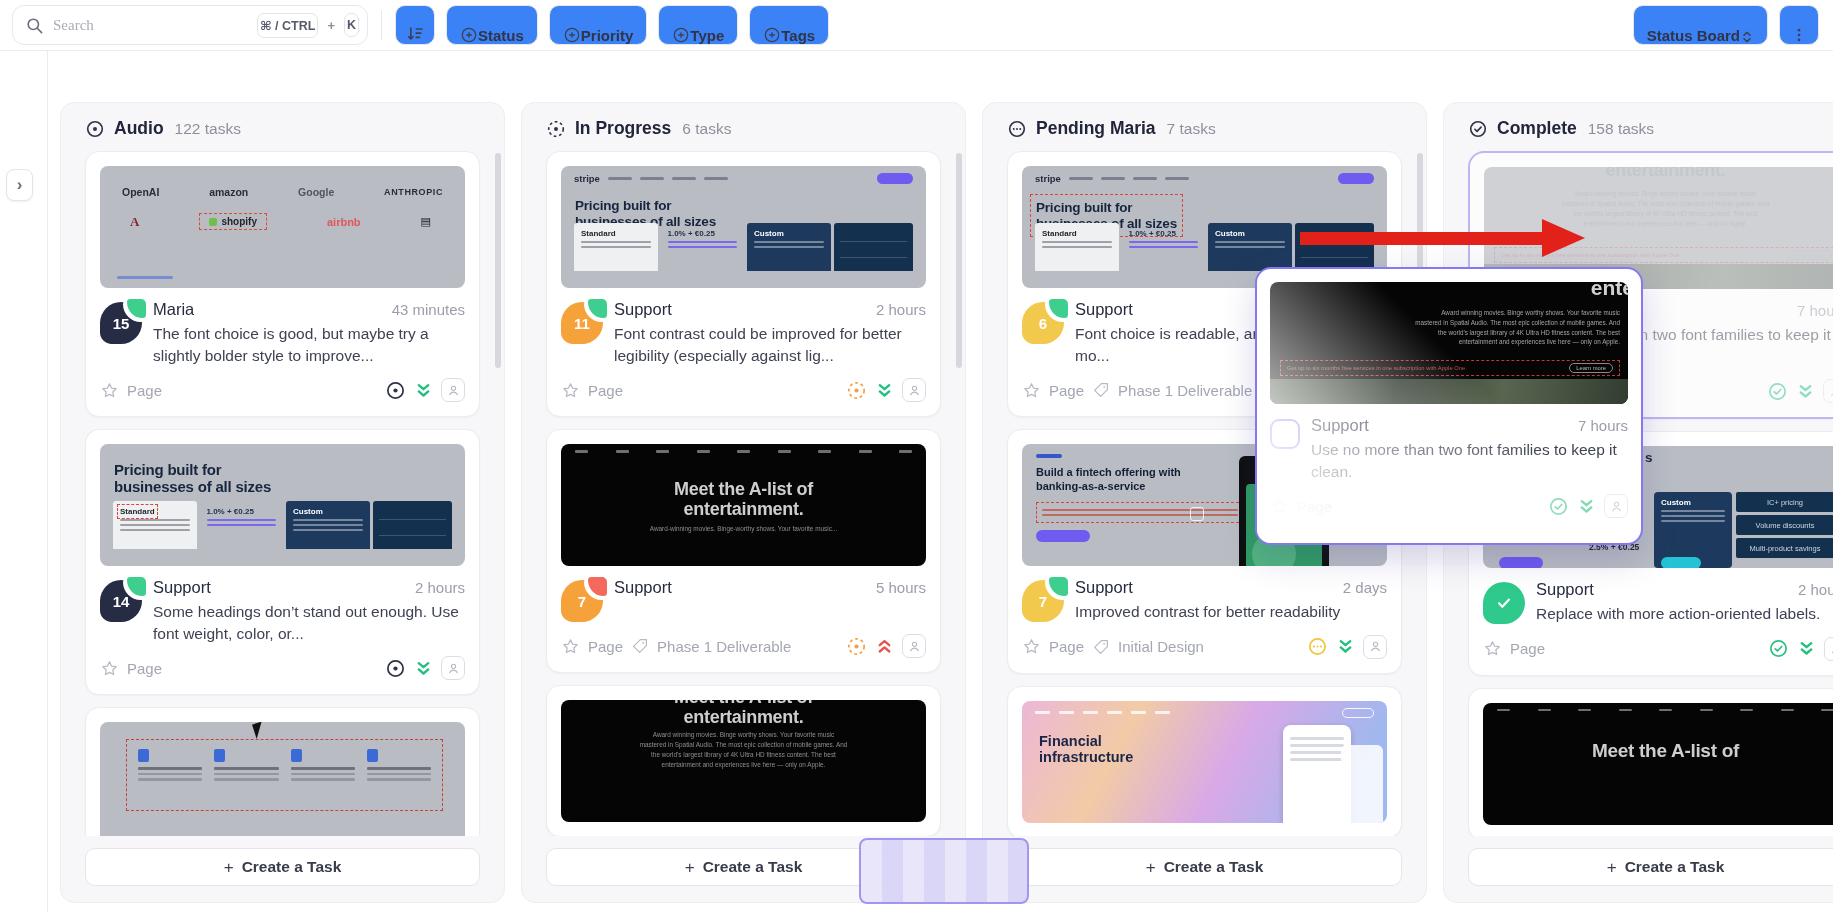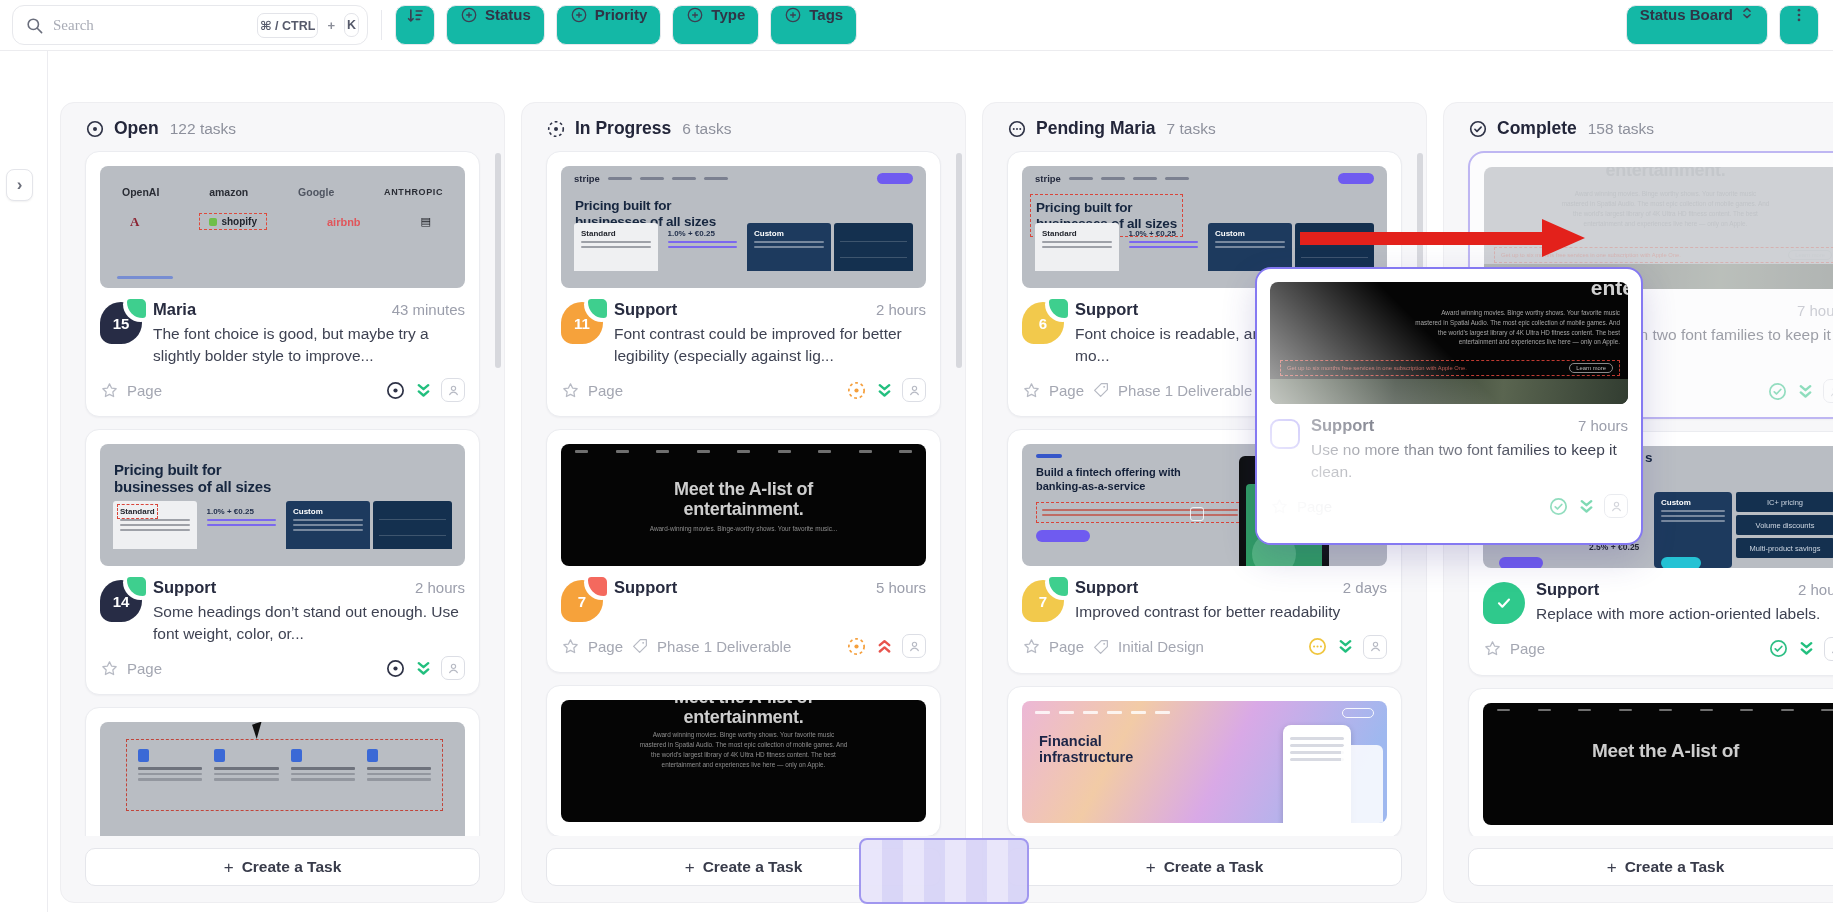--- a/index.html
+++ b/index.html
@@ -11,22 +11,22 @@
   .topbar{position:absolute;top:0;left:0;right:0;height:51px;background:#fff;
     border-bottom:1px solid #ececef;display:flex;align-items:center;padding:0 14px 0 12px;gap:11px;z-index:20}
   .search{width:356px;height:40px;border:1px solid #e7e8ec;border-radius:12px;background:#fff;
     display:flex;align-items:center;gap:9px;padding:0 8px 0 12px}
   .search input{border:none;outline:none;flex:1;font-size:15px;color:#3a3d4d;background:transparent;min-width:0;
     font-family:Liberation Serif, serif}
   .search input::placeholder{color:#a9acb6}
   .kbd{border:1px solid #e3e4e9;border-radius:7px;padding:4px 2px;font-size:12.5px;font-weight:700;color:#565a6b;white-space:nowrap}
   .kplus{color:#8b8e99;font-size:13px;font-weight:700}
   .vdiv{width:1px;height:30px;background:#e8e9ee;margin:0 2px}
-  .tbtn{height:40px;border:1px solid #e7e8ec;border-radius:10px;background:#14b8a6;display:flex;
-    align-items:flex-start;gap:7px;padding:0 13px;font-size:15px;font-weight:600;color:#303446;cursor:pointer}
+  .tbtn{height:40px;border:1px solid #e7e8ec;border-radius:10px;background:#3b82f6;display:flex;
+    align-items:flex-end;padding:0 13px;font-size:15px;font-weight:600;color:#303446;cursor:pointer}
   .tbtn.sq{width:40px;justify-content:center;padding:0}
   .grow{flex:1}
 
   
   .rail{position:absolute;left:47px;top:51px;bottom:0;width:1px;background:#ececf0;z-index:1}
   .expand{position:absolute;left:6px;top:169px;width:27px;height:32px;background:#fff;border:1px solid #e4e5ea;
     border-radius:8px;box-shadow:0 1px 2px rgba(0,0,0,.06);z-index:5;display:flex;align-items:center;justify-content:center;
     color:#6b6e7a;font-size:17px;font-weight:700;cursor:pointer}
 
   
@@ -49,21 +49,21 @@
   .thumb{height:122px;border-radius:8px;overflow:hidden;position:relative;background:#b9bdc3}
   .meta{display:flex;gap:11px;margin-top:12px}
   .badge{width:42px;height:42px;flex:none;border-radius:50% 50% 50% 28%;display:flex;align-items:center;
     justify-content:center;color:#fff;font-size:15px;font-weight:700;position:relative;margin-top:2px}
   .b-navy{background:#272c45}.b-orange{background:#f6a23b}.b-yellow{background:#f2c94c}.b-green{background:#2fc98c}
   .leaf{position:absolute;top:-3px;right:-4px;width:19px;height:19px;border-radius:4px 6px 4px 100%;
     box-shadow:-2px 2px 0 2px #fff}
   .leaf-green{background:#3ecf8e}.leaf-red{background:#f4695e}
   .mbody{flex:1;min-width:0}
   .trow{display:flex;align-items:baseline;justify-content:space-between;gap:8px}
-  .cname{font-size:16.5px;font-weight:700;color:#272b3f}
+  .cname{font-size:16.5px;font-weight:400;color:#272b3f}
   .ctime{font-size:15px;color:#9b9eab;white-space:nowrap}
   .cdesc{margin-top:4px;font-size:15.5px;line-height:21.5px;color:#3e4252;
     display:-webkit-box;-webkit-line-clamp:2;-webkit-box-orient:vertical;overflow:hidden}
   .cfoot{display:flex;align-items:center;gap:8px;margin-top:12px;min-height:24px}
   .pagelbl,.taglbl{font-size:15px;color:#a4a7b2}
   .fspace{flex:1}
   .chip{width:24px;height:24px;border:1px solid #dcdee5;border-radius:7px;display:flex;align-items:center;justify-content:center}
 
   
   .tt{font-weight:800;color:#16263f}
@@ -277,21 +277,21 @@
 <main class="board">
 
   <section class="column">
     <div class="colhead">
       <span>
         <svg viewBox="0 0 22 22" width="20" height="20">
             <circle cx="11" cy="11" r="8" stroke="#2f3347" stroke-width="1.8" fill="none"></circle>
             <circle cx="11" cy="11" r="2.2" fill="#2f3347"></circle>
           </svg>
       </span>
-      <span class="coltitle">Open</span>
+      <span class="coltitle">Audio</span>
       <span class="colcount">122 tasks</span>
     </div>
     <div class="cards">
 
       <article class="card">
         <div class="thumb">
           <div class="lr1">
             <span class="lg">OpenAI</span>
             <span class="lg">amazon</span>
             <span class="lg" style="color:#4f5561">Google</span>

